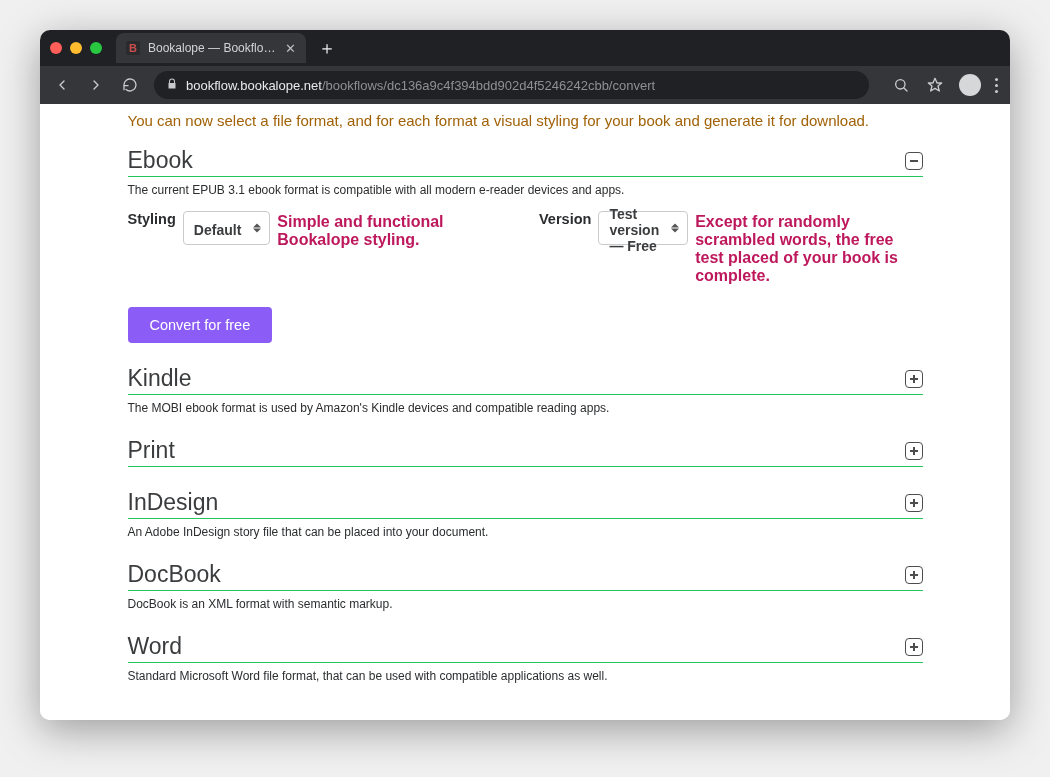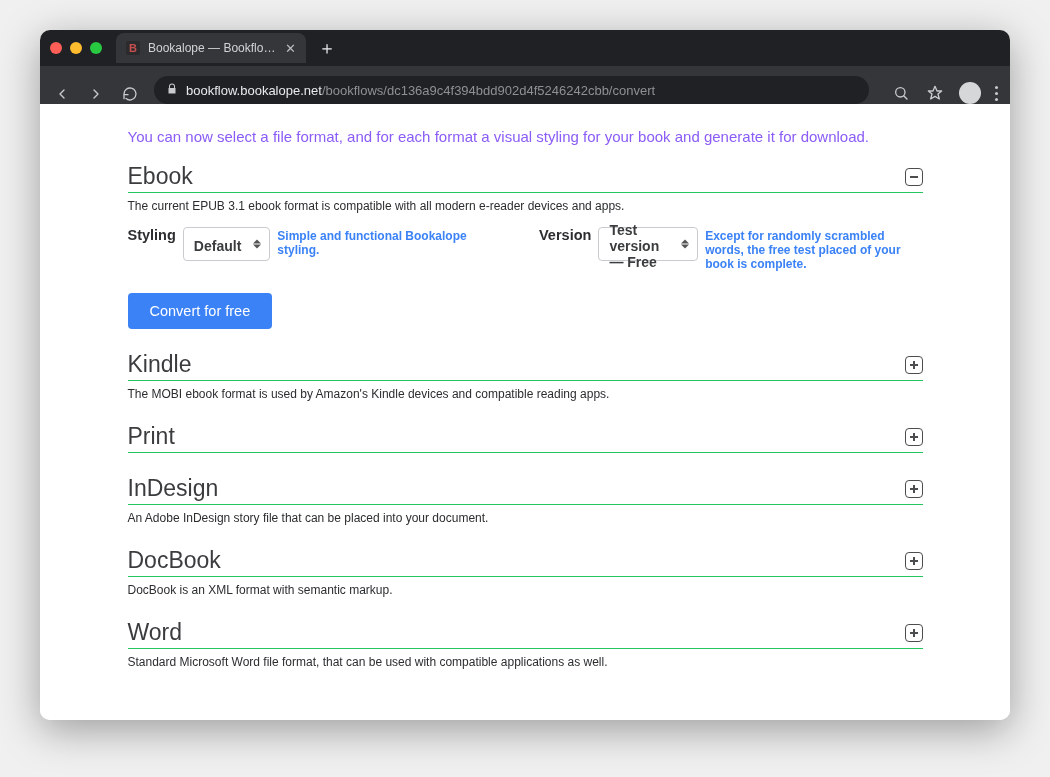--- a/index.html
+++ b/index.html
@@ -49,21 +49,21 @@
     gap: 8px;
   }
   .tab .favicon { width:14px; height:14px; border-radius:2px; background:#2b2b2d; color:#c94f4f; font-size:11px; font-weight:700; display:flex; align-items:center; justify-content:center; }
   .tab .title { flex:1; white-space:nowrap; overflow:hidden; text-overflow:ellipsis; }
   .tab .close { color:#bcbdbf; font-size:13px; line-height:1; }
   .newtab { color:#e8eaed; font-size:18px; margin-left:12px; line-height:1; }
   .toolbar {
     background:#35363a;
     height:38px;
     display:flex;
-    align-items:flex-end;
+    align-items:center;
     padding:0 12px;
     gap:14px;
   }
   .nav-ico { color:#c9cacd; display:flex; align-items:center; justify-content:center; width:20px; height:20px; }
   .nav-ico svg { width:16px; height:16px; stroke:#c9cacd; stroke-width:2; fill:none; stroke-linecap:round; stroke-linejoin:round; }
   .addressbar {
     flex:1;
     background:#202124;
     border-radius:20px;
     height:28px;
@@ -79,21 +79,21 @@
   .url-host{color:#e8eaed;}
   .url-path{color:#8e9093;}
   .url-text{white-space:nowrap;overflow:hidden;text-overflow:ellipsis;}
   .toolbar-right{display:flex;align-items:center;gap:14px;margin-left:8px;}
   .avatar{width:22px;height:22px;border-radius:50%;background:#d6d7d8;}
   .kebab{display:flex;flex-direction:column;gap:3px;}
   .kebab span{width:3px;height:3px;border-radius:50%;background:#c9cacd;}
   
   .viewport{flex:1;overflow:auto;background:#fff;}
   .content{width:795px;margin:0 auto;padding:8px 0 16px 0;color:#2b2d2f;}
-  .intro{font-size:15px;color:#8b5cf6;margin:16px 0 18px 0;}
+  .intro{font-size:15px;color:#a16207;margin:0 0 18px 0;}
   .section{margin-bottom:22px;}
   .section-head{
     display:flex;align-items:center;justify-content:space-between;
     border-bottom:1px solid #22c55e;padding-bottom:2px;
   }
   .section-title{font-size:23px;font-weight:400;color:#3a3c3e;}
   .toggle-box{
     width:18px;height:18px;border:1.5px solid #4b4d4f;border-radius:4px;
     display:flex;align-items:center;justify-content:center;color:#4b4d4f;
     cursor:pointer;
@@ -111,24 +111,24 @@
   }
   .select .caret{
     position:absolute;right:8px;top:50%;transform:translateY(-50%);
     display:flex;flex-direction:column;gap:1px;
   }
   .select .caret::before,.select .caret::after{
     content:"";width:0;height:0;border-left:4px solid transparent;border-right:4px solid transparent;
   }
   .select .caret::before{border-bottom:4px solid #555;}
   .select .caret::after{border-top:4px solid #555;}
-  .help{font-size:12px;color:#3b82f6;margin-top:2px;}
+  .help{font-size:16px;color:#be185d;margin-top:2px;}
   .convert-btn{
     margin-top:22px;
-    background:#3b82f6;color:#fff;border:none;border-radius:4px;
+    background:#8b5cf6;color:#fff;border:none;border-radius:4px;
     height:36px;padding:0 22px;font-size:14.5px;cursor:pointer;
   }
 </style>
 </head>
 <body>
 
 <div class="window">
 
   <div class="tabstrip">
     <div class="traffic">

